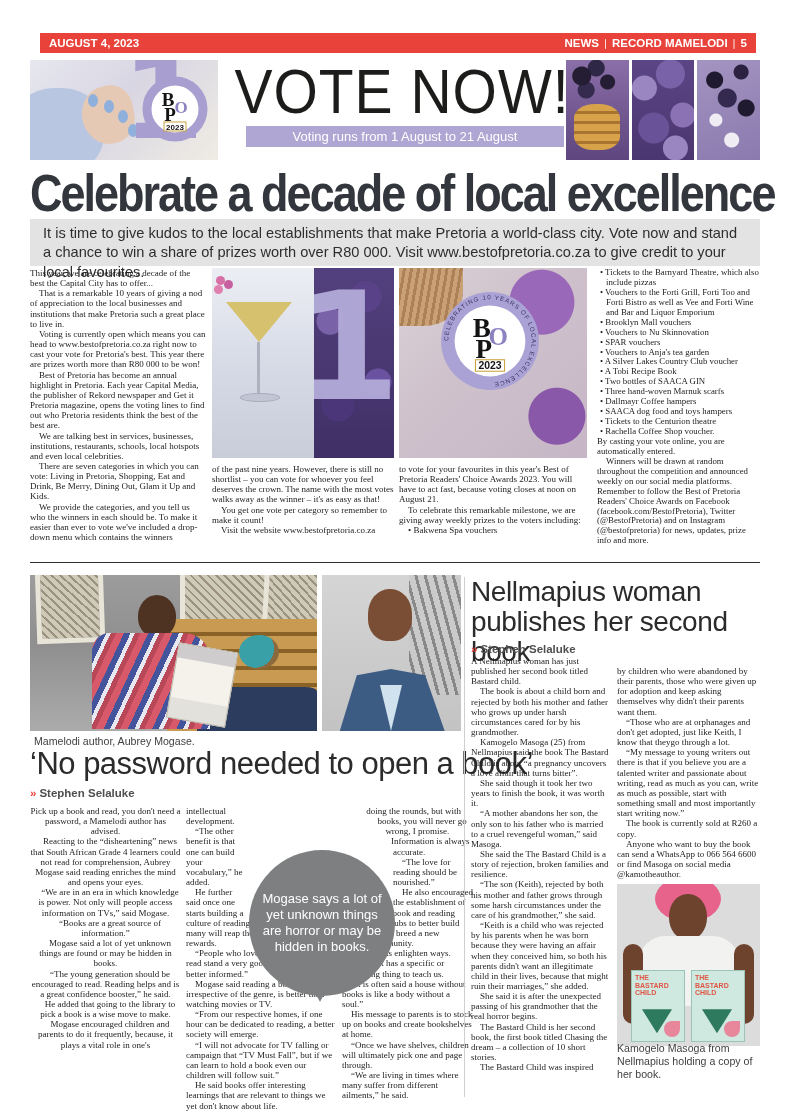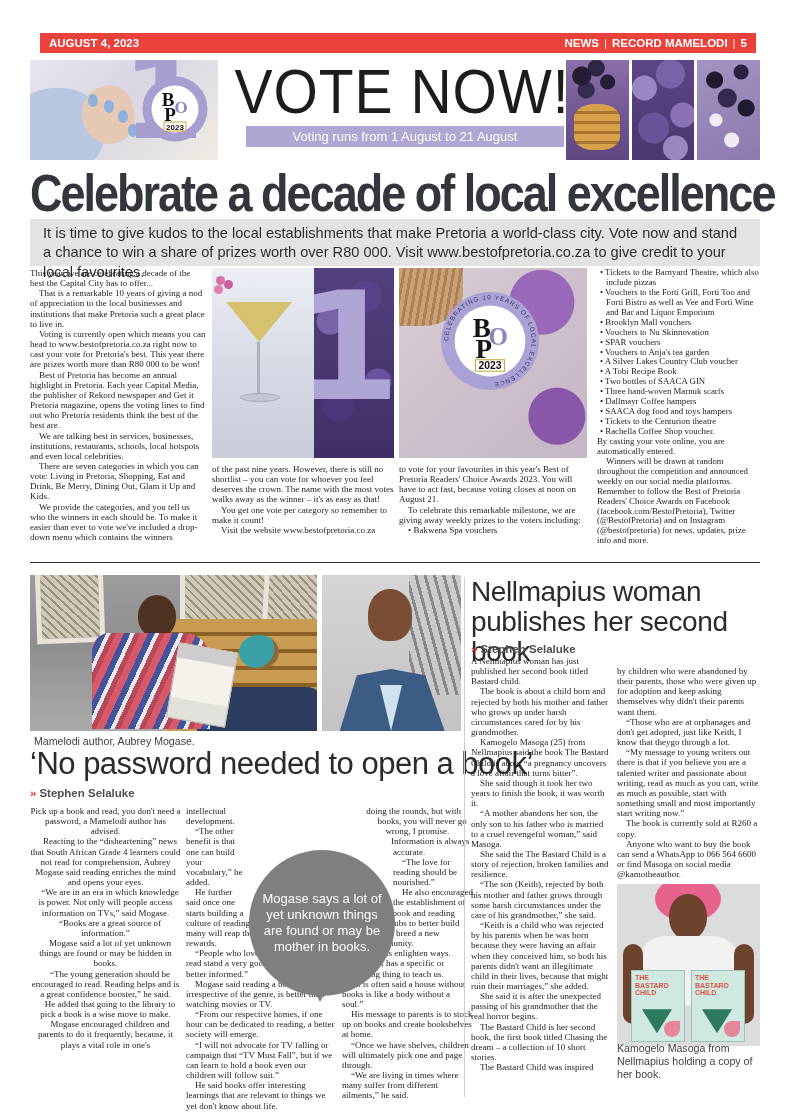--- a/index.html
+++ b/index.html
@@ -348,21 +348,21 @@
         <p class="para">“The love for reading should be nourished.”</p>
         <p class="para">He also encouraged the establishment of book and reading clubs to better build and breed a new community.</p>
         <p class="para">“Books enlighten ways. Every book has a specific or interesting thing to teach us.</p>
         <p class="para">“It is often said a house without books is like a body without a soul.”</p>
         <p class="para">His message to parents is to stock up on books and create bookshelves at home.</p>
         <p class="para">“Once we have shelves, children will ultimately pick one and page through.</p>
         <p class="para">“We are living in times where many suffer from different ailments,” he said.</p>
       </div>
   </div>
 
-  <div class="bubble">Mogase says a lot of yet unknown things are found or may be mother in books.</div>
+  <div class="bubble">Mogase says a lot of yet unknown things are horror or may be hidden in books.</div>
 
   <div class="vrule"></div>
 
   <div class="nell-headline">Nellmapius woman publishes her second book</div>
   <div class="byline nell-byline">
     <span class="arrows">»</span><span>Stephen Selaluke</span>
   </div>
   <div class="bodycol nell-col1">
       <p class="para">A Nellmapius woman has just published her second book titled Bastard child.</p>
       <p class="para">The book is about a child born and rejected by both his mother and father who grows up under harsh circumstances cared for by his grandmother.</p>

